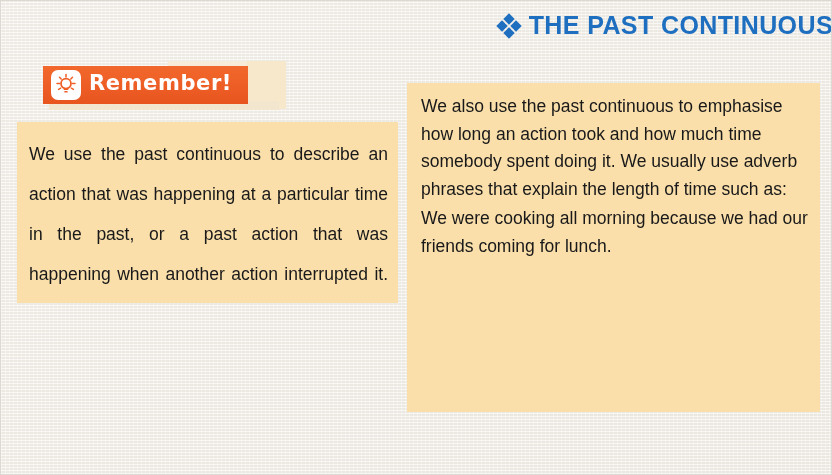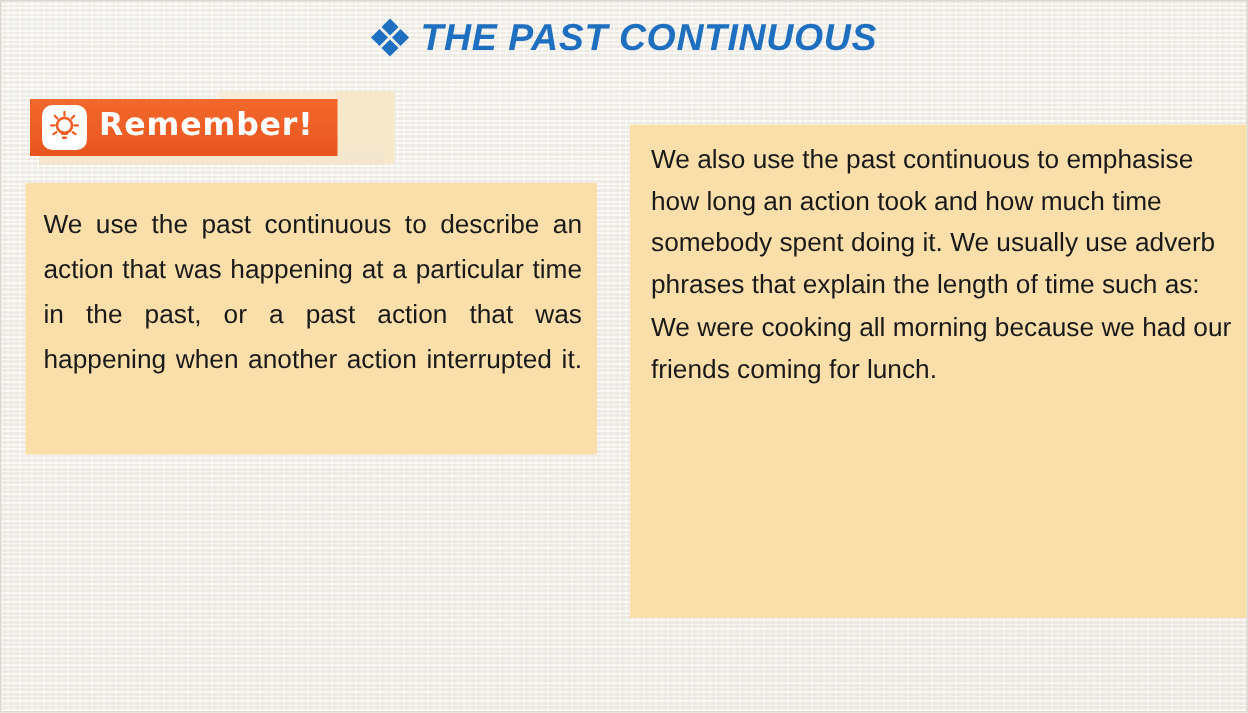--- a/index.html
+++ b/index.html
@@ -26,23 +26,22 @@
     border: 1px solid #dcd9d2;
     overflow: hidden;
   }
 
   
   #title-row {
     position: absolute;
     left: 0;
     top: 10px;
     width: 832px;
-    text-align: center;
+    text-align: right;
     white-space: nowrap;
-    font-style: italic;
   }
   #title-bullet {
     display: inline-block;
     width: 22px;
     height: 22px;
     position: relative;
     vertical-align: -3px;
     margin-right: 9px;
   }
   #title-bullet i {
@@ -60,21 +59,21 @@
     display: inline-block;
     font-size: 25px;
     font-weight: bold;
     color: #1f6fc0;
     letter-spacing: 0.4px;
   }
 
   
   #remember-badge {
     position: absolute;
-    left: 19px;
+    left: 42px;
     top: 60px;
     width: 222px;
     height: 50px;
   }
   #badge-shadow-top {
     position: absolute;
     left: 125px;
     top: 0px;
     width: 118px;
     height: 12px;
@@ -133,36 +132,36 @@
     box-sizing: border-box;
     color: #191919;
   }
   #left-panel {
     left: 16px;
     top: 121px;
     width: 381px;
     height: 181px;
     padding: 12px 10px 6px 12px;
     font-size: 17.5px;
-    line-height: 30px;
+    line-height: 40px;
     text-align: justify;
     text-justify: inter-word;
   }
   #left-panel p {
     margin: 0;
     text-align: justify;
   }
   #left-panel p::after {
     content: "";
     display: inline-block;
     width: 100%;
   }
 
   #right-panel {
-    left: 419px;
+    left: 406px;
     top: 82px;
     width: 413px;
     height: 329px;
     padding: 10px 8px 8px 14px;
   }
   #right-intro {
     margin: 0;
     font-size: 17.5px;
     line-height: 27.5px;
     color: #191919;

